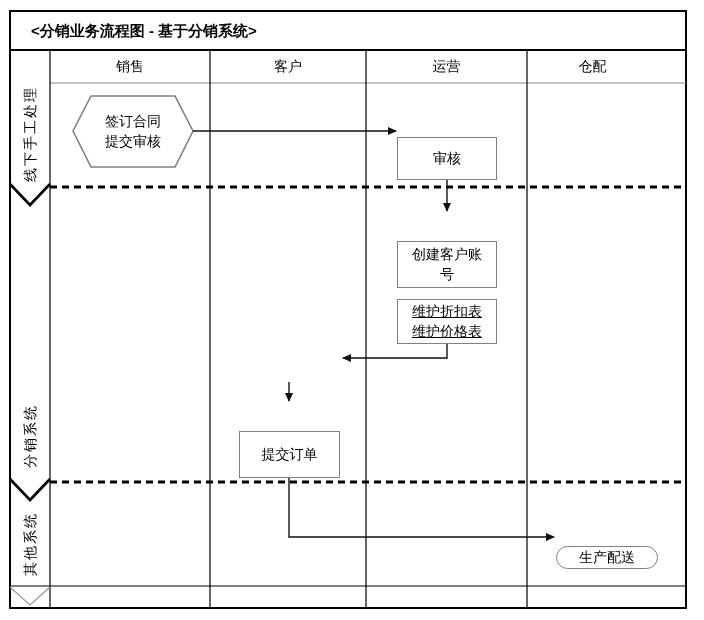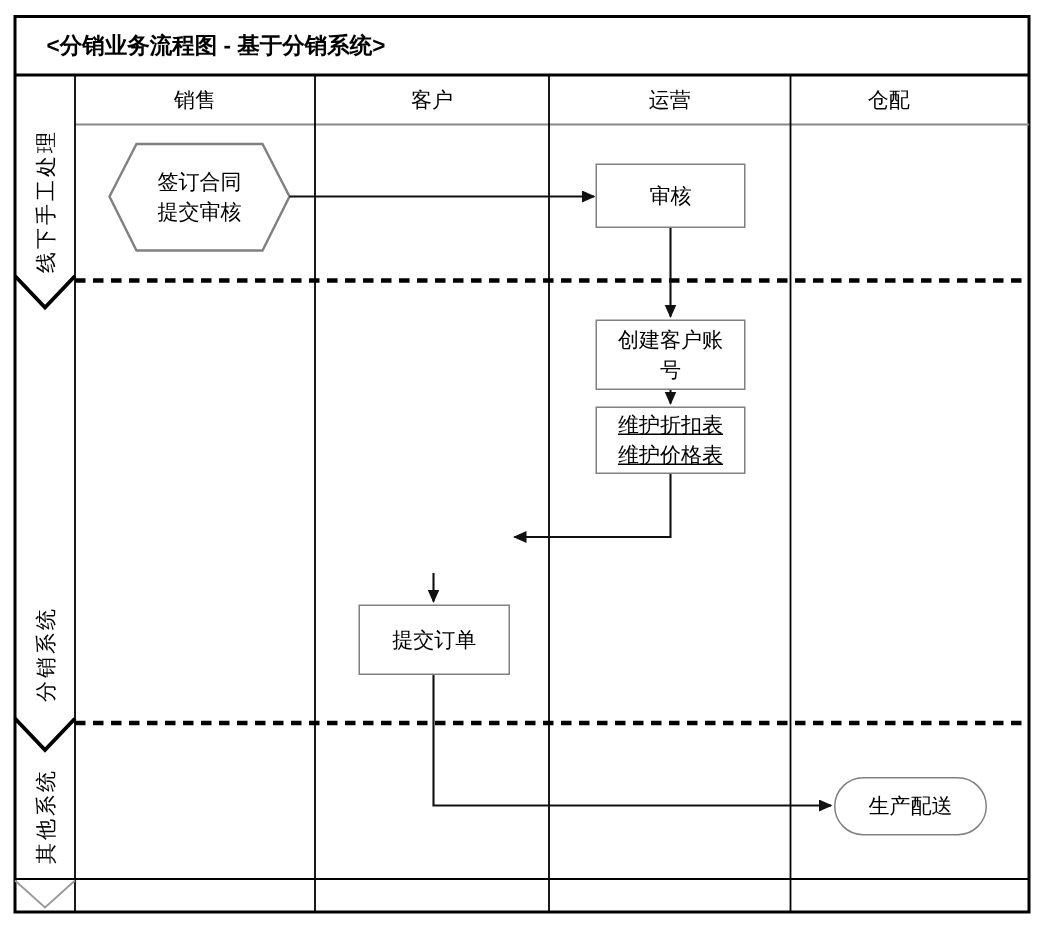--- a/index.html
+++ b/index.html
@@ -63,28 +63,29 @@
     box-sizing: border-box;
     background: #ffffff;
     border: 1.6px solid #808080;
     display: flex;
     align-items: center;
     justify-content: center;
     text-align: center;
     font-size: 14px;
     line-height: 1.4;
     white-space: pre-line;
+    margin-top: 28px;
   }
   .node.review          { left: 397px; top: 109px; width: 100px; height: 43px; }
   .node.create-account  { left: 397px; top: 213px; width: 100px; height: 47px; }
   .node.maintain-tables { left: 397px; top: 271px; width: 100px; height: 45px; text-decoration: underline; }
   .node.maintain-stores { left: 239px; top: 333px; width: 101px; height: 49px; }
   .node.submit-order    { left: 239px; top: 403px; width: 101px; height: 47px; }
   .node.stadium {
-    left: 556px; top: 518px; width: 102px; height: 39px;
+    left: 556px; top: 518px; width: 102px; height: 23px;
     border-radius: 20px;
   }
   .hex-label {
     position: absolute;
     left: 87px; top: 98px; width: 92px; height: 66px;
     display: flex;
     align-items: center;
     justify-content: center;
     text-align: center;
     font-size: 14px;

